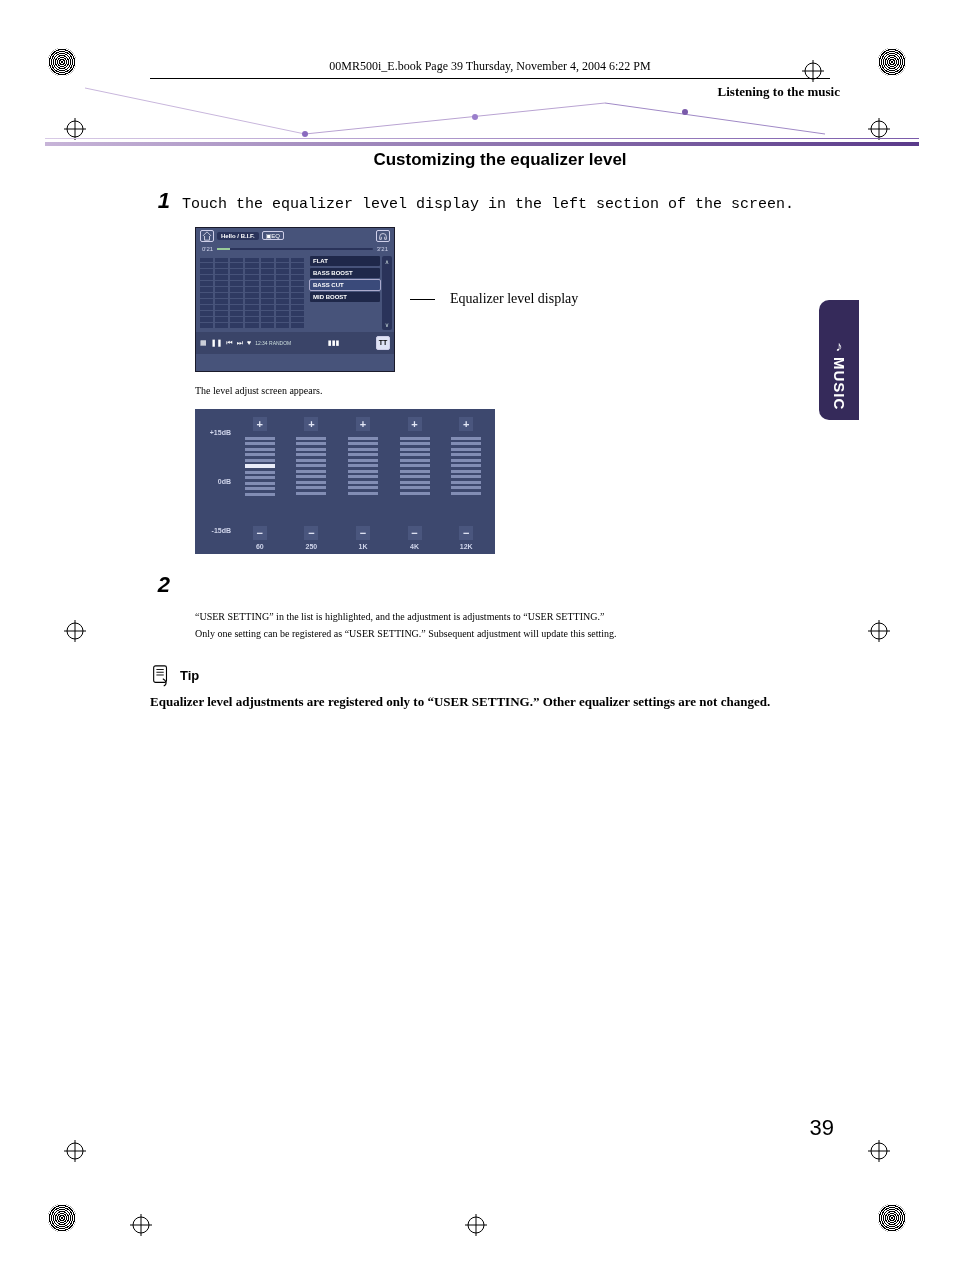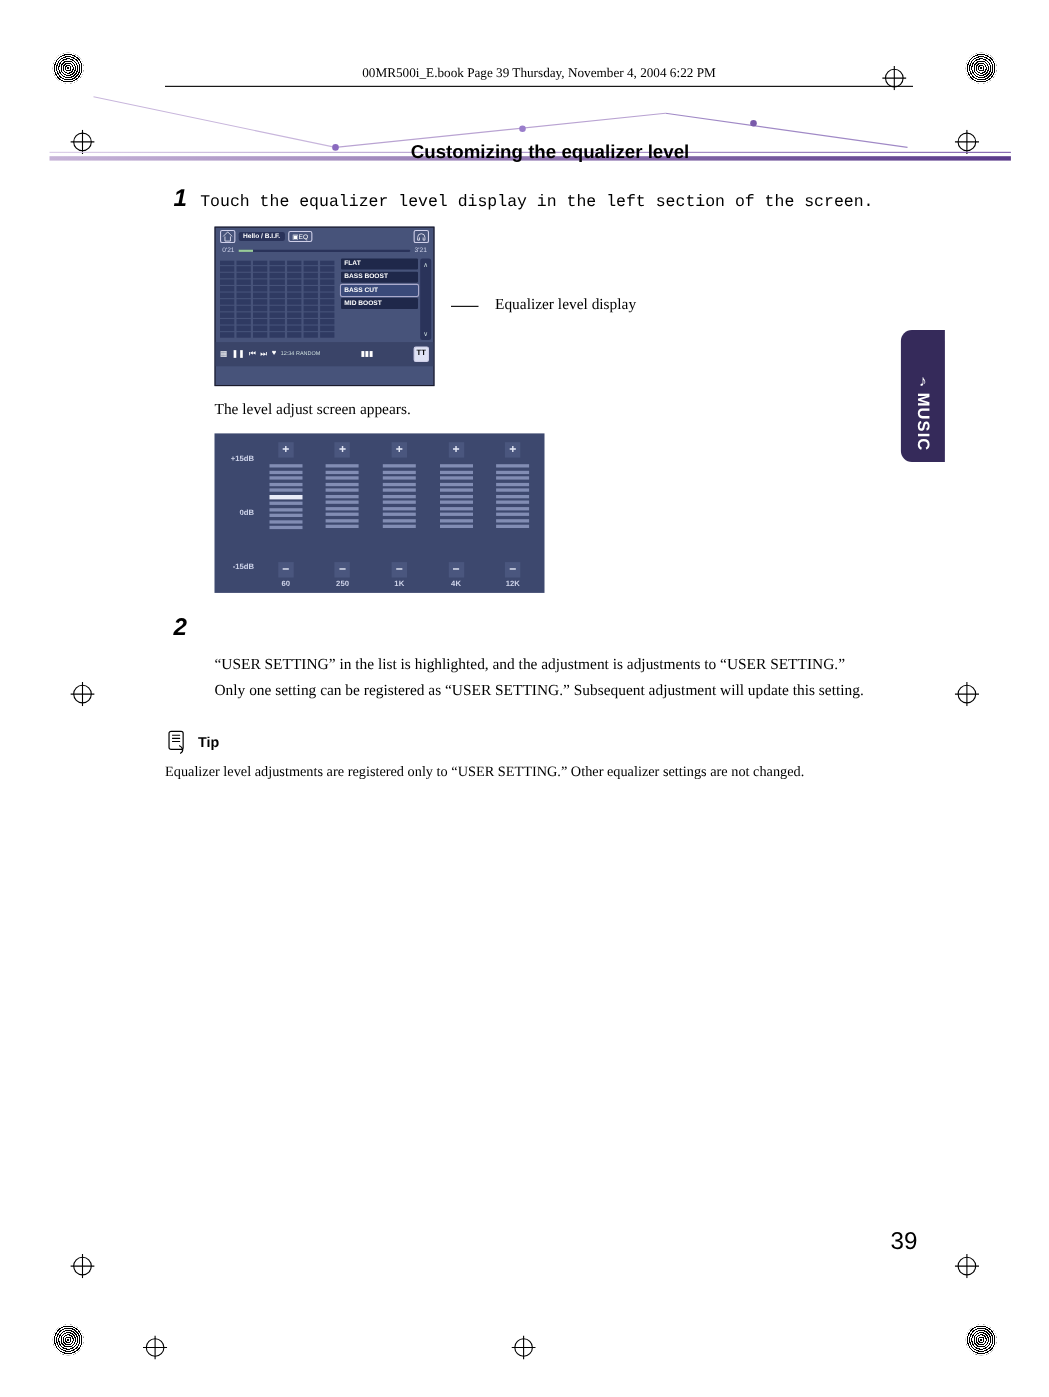--- a/index.html
+++ b/index.html
@@ -79,21 +79,21 @@
   .step .num {
     font-family:Arial,sans-serif;
     font-weight:bold;
     font-size:22px;
     font-style:italic;
     width:20px;
     text-align:right;
   }
   .step .txt { font-size:15px; flex:1; line-height:1.5;}
   .step .txt .lead { font-family:Liberation Mono, monospace; }
-  .sub { font-size:14px; margin-left:45px; margin-top:10px; line-height:1.7;}
+  .sub { font-size:10px; margin-left:45px; margin-top:10px; line-height:1.7;}
   .callout-row { display:flex; align-items:center; gap:15px; margin-left:45px; margin-top:10px;}
   .callout-line { width:25px; height:1px; background:#000; }
   .callout-label { font-size:14px; }
   
   .screenshot {
     width:200px; height:145px;
     background:#47537a;
     border:1px solid #1a1a2a;
     font-family:Arial,sans-serif;
     color:#fff;
@@ -141,21 +141,21 @@
     display:inline-flex; width:14px; height:14px;
     background:#3d486e; color:#e2e6f5;
     align-items:center; justify-content:center;
     font-size:12px; font-weight:bold;
     vertical-align:-2px;
   }
   
   .tip-row { display:flex; align-items:center; gap:8px; margin-top:22px; }
   .tip-icon { width:22px; height:24px; }
   .tip-label { font-family:Arial,sans-serif; font-weight:bold; font-size:13px;}
-  .tip-text { font-size:13px; margin-top:6px;}
+  .tip-text { font-size:13px; margin-top:6px;font-weight:bold;}
   .page-num {
     position:absolute;
     right:120px;
     top:1115px;
     font-family:Arial,sans-serif;
     font-size:22px;
   }
 </style>
 </head>
 <body>
@@ -242,20 +242,21 @@
   <circle cx="640" cy="34" r="3" fill="#7a5aaa"></circle>
 </svg>
 
 <div class="side-tab">
   <span class="note">♪</span>
   <span>MUSIC</span>
 </div>
 
 <div class="page">
   <div class="header-path">00MR500i_E.book  Page 39  Thursday, November 4, 2004  6:22 PM</div>
+  <div class="header-breadcrumb">Listening to the music</div>
 
   <h2 class="section">Customizing the equalizer level</h2>
 
   <div class="step">
     <div class="num">1</div>
     <div class="txt"><span class="lead">Touch the equalizer level display in the left section of the screen.</span></div>
   </div>
 
   <div class="callout-row">
 

